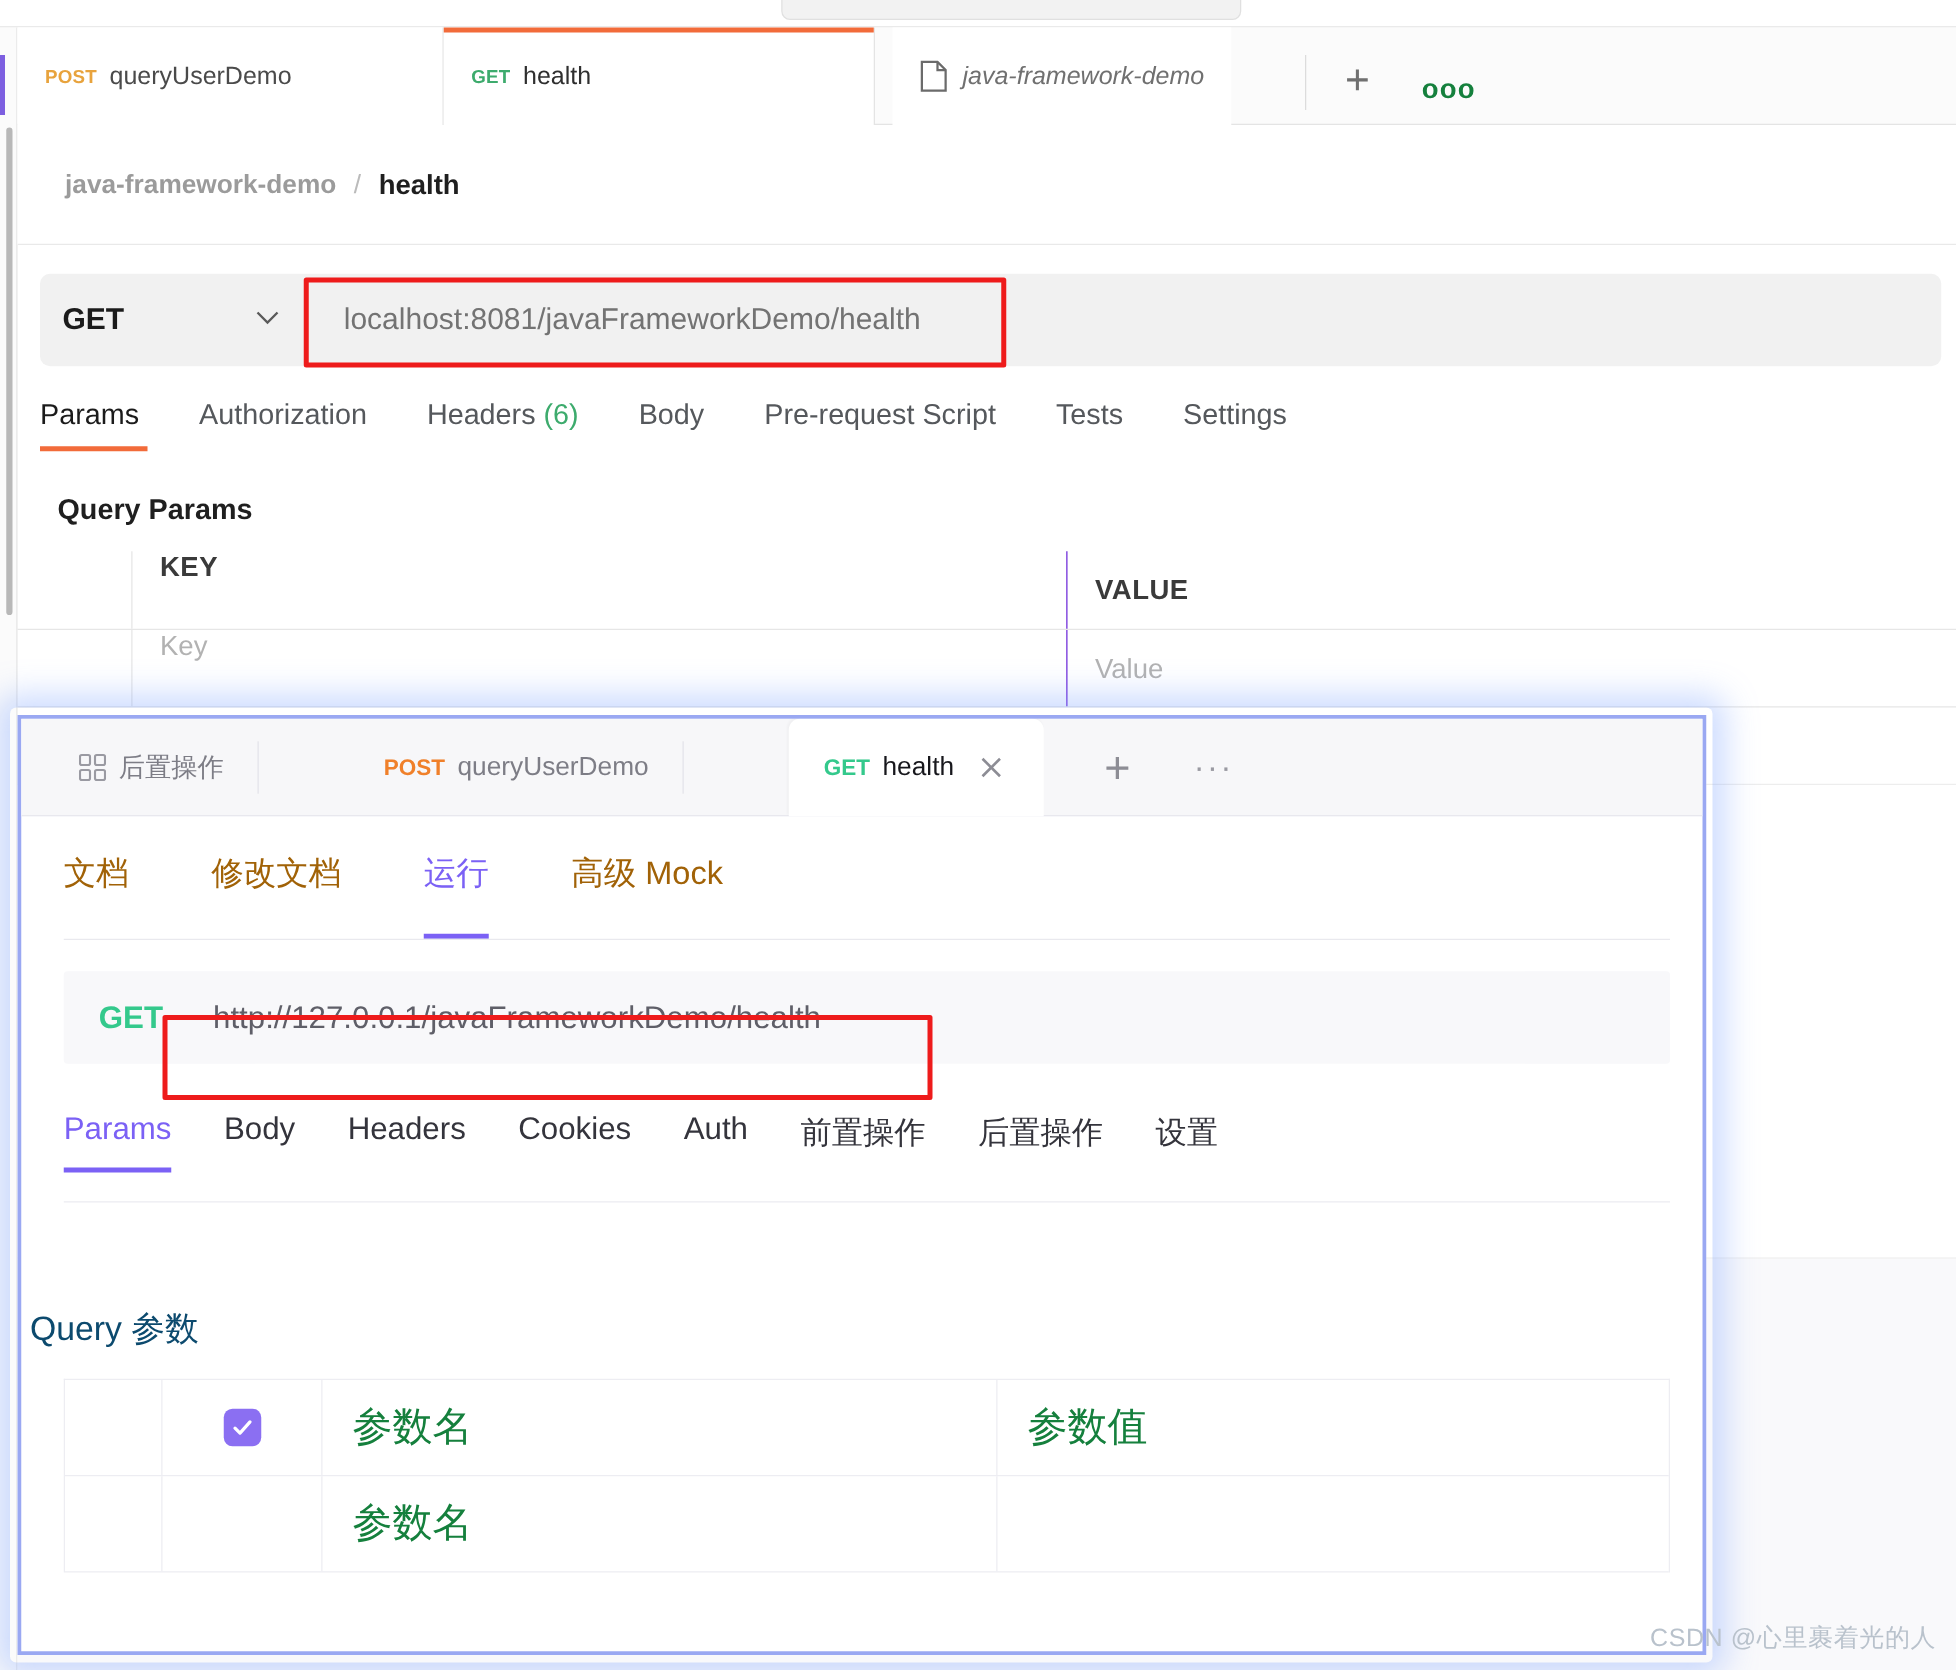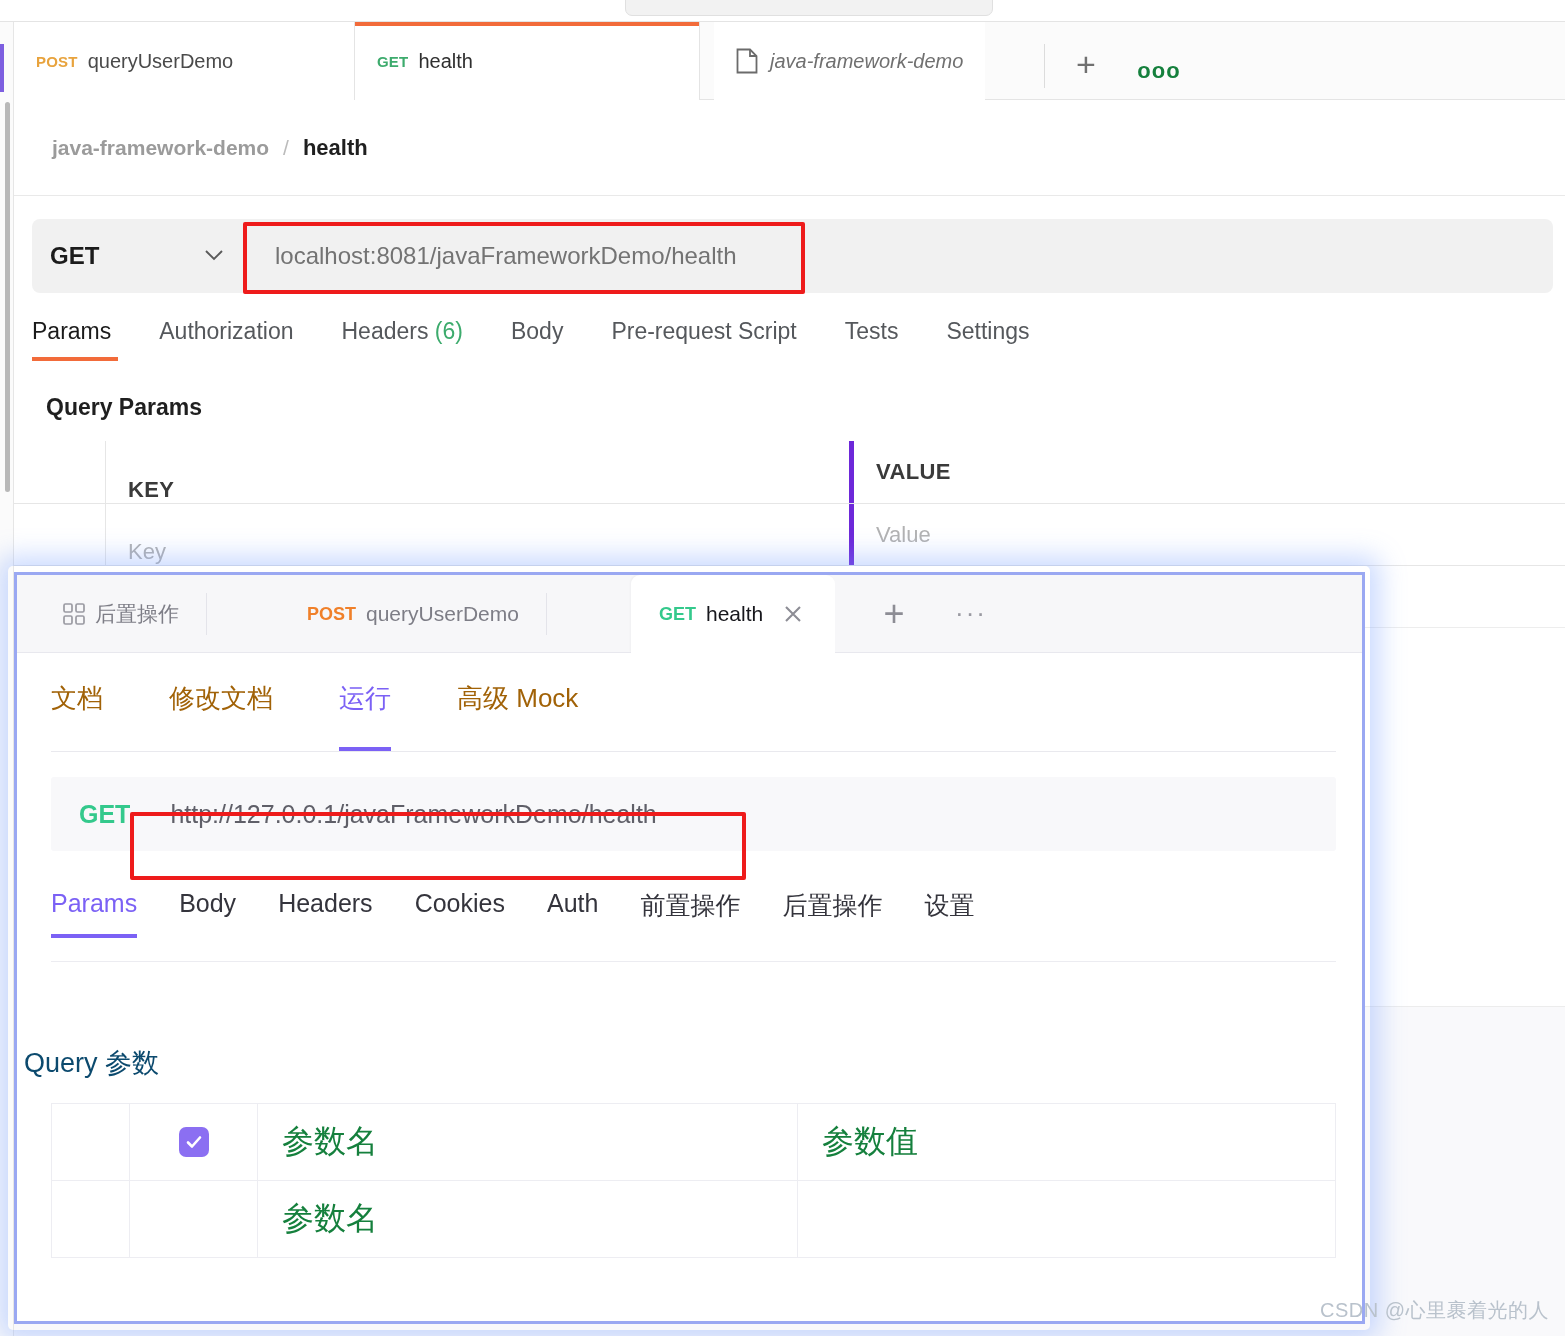--- a/index.html
+++ b/index.html
@@ -128,21 +128,21 @@
   .pm-qp-title {
     position:absolute; left:46px; top:394px; font-size:23px; font-weight:700; color:#1f1f1f;
   }
 
   
   .pm-table { position:absolute; left:14px; top:441px; width:1551px; }
   .pm-thead, .pm-trow { display:flex; border-bottom:1px solid #e6e6e6; }
   .pm-thead { height:63px; }
   .pm-trow  { height:62px; }
   .c-chk { width:92px; border-right:1px solid #e6e6e6; }
-  .c-key { width:748px; border-right:5px solid #6d28d9; display:flex; align-items:flex-end; padding-left:22px; }
+  .c-key { width:748px; border-right:1px solid #6d28d9; display:flex; align-items:flex-start; padding-left:22px; }
   .c-val { flex:1; display:flex; align-items:center; padding-left:22px; }
   .th-txt { font-size:22px; font-weight:700; color:#3a3a3a; letter-spacing:.4px; }
   .ph-txt { font-size:22px; color:#b2b2b2; }
   .pm-table-tail {
     position:absolute; left:14px; top:566px; width:1551px; height:62px; border-bottom:1px solid #ededed;
   }
   .pm-lower-panel {
     position:absolute; left:14px; top:628px; width:1551px; height:380px; background:#ffffff;
   }
   .pm-lower-div {

